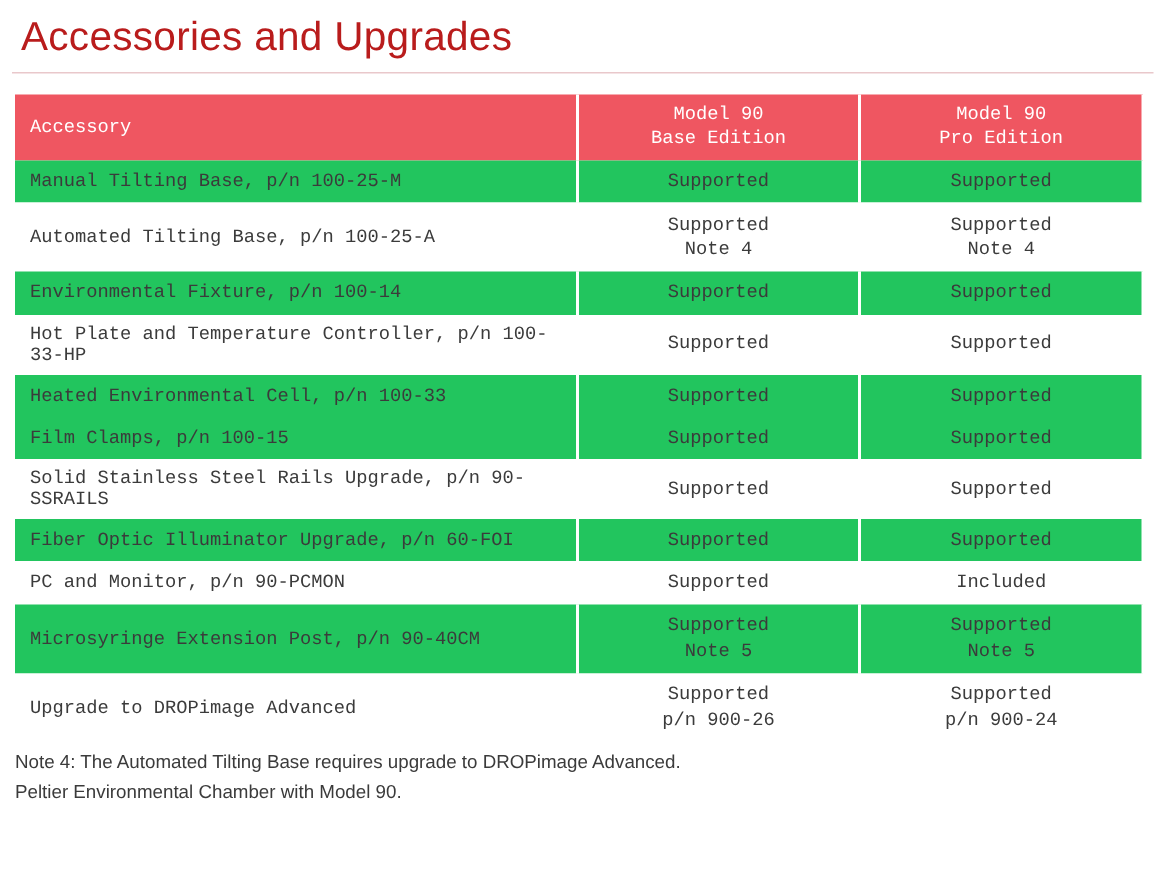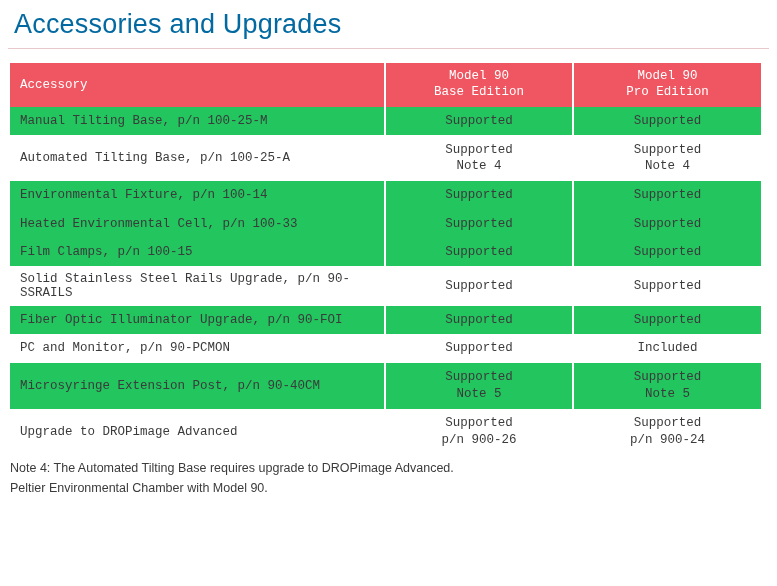--- a/index.html
+++ b/index.html
@@ -16,21 +16,21 @@
   }
   .page {
     width: 777px;
     height: 586px;
     position: relative;
     box-sizing: border-box;
     padding: 0 8px;
   }
   .title {
     font-size: 27px;
-    color: #0369a1;
+    color: #b91c1c;
     font-weight: normal;
     letter-spacing: 0.2px;
     padding: 9px 0 8px 6px;
     margin: 0;
   }
   .title-rule {
     height: 1px;
     background: #e9c8cb;
     margin: 0 0 14px 0;
   }
@@ -140,20 +140,29 @@
       </tr>
       <tr class="odd">
         <td class="acc">Environmental Fixture, p/n 100-14</td>
         <td class="val">
           <span>Supported</span>
         </td>
         <td class="val">
           <span>Supported</span>
         </td>
       </tr>
+      <tr class="even">
+        <td class="acc">Hot Plate and Temperature Controller, p/n 100-33-HP</td>
+        <td class="val">
+          <span>Supported</span>
+        </td>
+        <td class="val">
+          <span>Supported</span>
+        </td>
+      </tr>
       <tr class="odd">
         <td class="acc">Heated Environmental Cell, p/n 100-33</td>
         <td class="val">
           <span>Supported</span>
         </td>
         <td class="val">
           <span>Supported</span>
         </td>
       </tr>
       <tr class="odd">
@@ -168,21 +177,21 @@
       <tr class="even">
         <td class="acc">Solid Stainless Steel Rails Upgrade, p/n 90-SSRAILS</td>
         <td class="val">
           <span>Supported</span>
         </td>
         <td class="val">
           <span>Supported</span>
         </td>
       </tr>
       <tr class="odd">
-        <td class="acc">Fiber Optic Illuminator Upgrade, p/n 90-FOI</td>
+        <td class="acc">Fiber Optic Illuminator Upgrade, p/n 60-FOI</td>
         <td class="val">
           <span>Supported</span>
         </td>
         <td class="val">
           <span>Supported</span>
         </td>
       </tr>
       <tr class="even">
         <td class="acc">PC and Monitor, p/n 90-PCMON</td>
         <td class="val">

